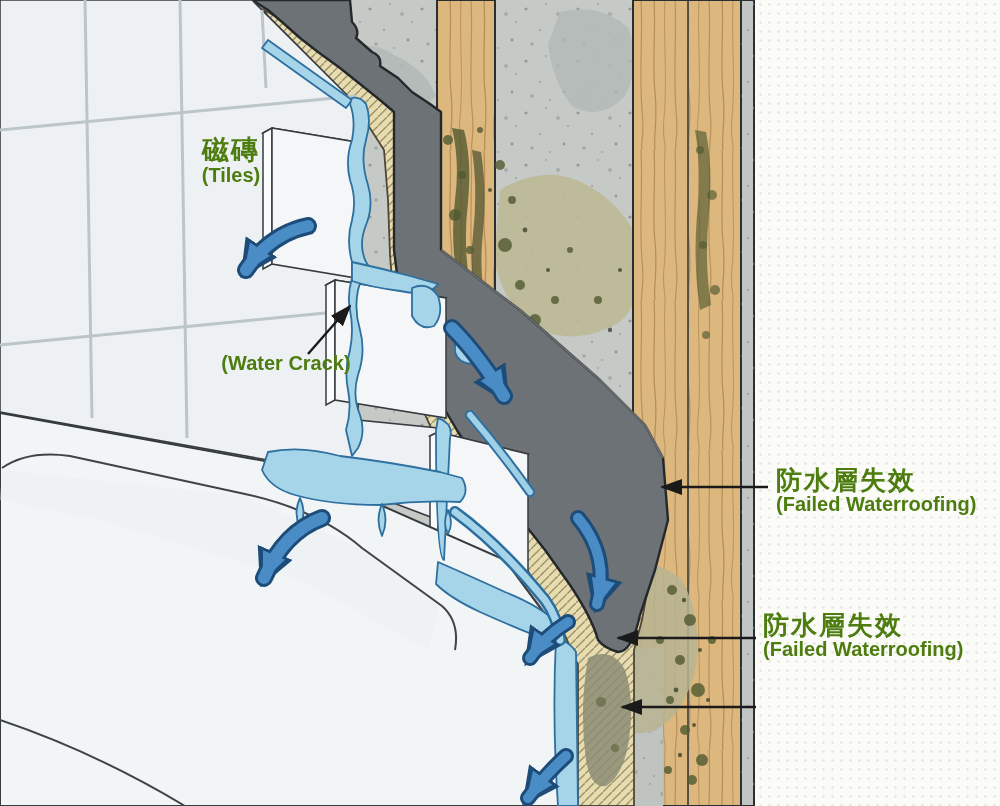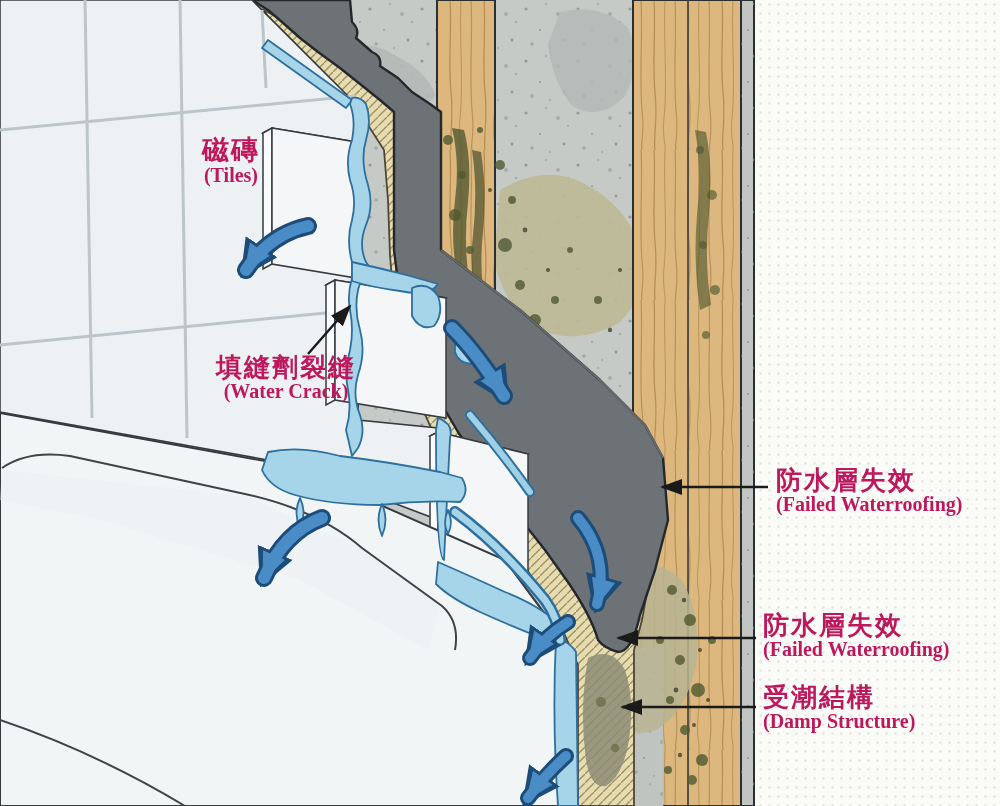--- a/index.html
+++ b/index.html
@@ -2,23 +2,23 @@
 <html><head>
 <meta charset="utf-8">
 <style>
   html,body{margin:0;padding:0;background:#e8e8e8;}
   #stage{
     position:relative;width:1000px;height:806px;overflow:hidden;
     background:#fbfbf8;
     font-family:"Liberation Sans","DejaVu Sans",sans-serif;
   }
   #artwork{position:absolute;left:0;top:0;}
-  .lbl{position:absolute;color:#be185d;line-height:1.08;pointer-events:none;}
+  .lbl{position:absolute;color:#4d7c0f;line-height:1.08;pointer-events:none;}
   .lbl .zh{font-weight:700;font-size:27px;letter-spacing:2px;white-space:nowrap;}
-  .lbl .en{font-weight:600;font-size:20px;letter-spacing:0px;white-space:nowrap;font-family:Liberation Serif, serif;}
+  .lbl .en{font-weight:600;font-size:20px;letter-spacing:0px;white-space:nowrap;}
   .lbl.center{text-align:center;}
 </style>
 </head>
 <body>
 
 <div id="stage">
 
 <svg id="artwork" width="1000" height="806" viewBox="0 0 1000 806">
   <defs>
     <pattern id="dotGrid" width="9" height="9" patternUnits="userSpaceOnUse">
@@ -258,33 +258,28 @@
     <path d="M756,707 L622,707" marker-end="url(#headBlack)"></path>
   </g>
 </svg>
 
 <div class="lbl center" style="left:158px;top:136px;width:146px;">
   <div class="zh">磁磚</div>
   <div class="en">(Tiles)</div>
 </div>
 
 <div class="lbl center" style="left:200px;top:353px;width:172px;">
-  <div class="zh" style="font-size:26px;">填縫劑裂縫</div>
   <div class="en">(Water Crack)</div>
 </div>
 
 
 <div class="lbl" style="left:776px;top:466px;">
   <div class="zh" style="font-size:26px;">防水層失效</div>
   <div class="en">(Failed Waterroofing)</div>
 </div>
 
 <div class="lbl" style="left:763px;top:611px;">
   <div class="zh" style="font-size:26px;">防水層失效</div>
   <div class="en">(Failed Waterroofing)</div>
 </div>
 
-<div class="lbl" style="left:763px;top:683px;">
-  <div class="zh" style="font-size:26px;">受潮結構</div>
-  <div class="en">(Damp Structure)</div>
-</div>
 
 </div>
 
 </body></html>

